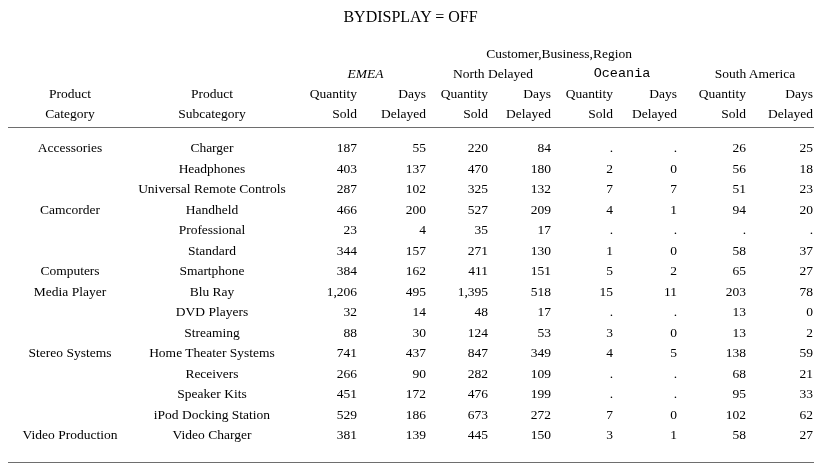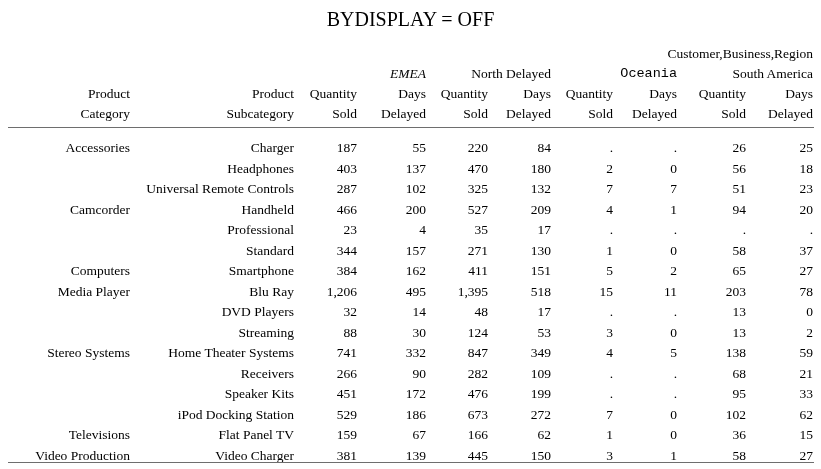--- a/index.html
+++ b/index.html
@@ -9,40 +9,40 @@
     color: #000000;
     font-family: "Liberation Serif", "DejaVu Serif", serif;
     font-size: 13.5px;
     overflow: hidden;
     position: relative;
   }
   .page-title {
     position: absolute;
     top: 8px; left: 0; width: 821px;
     text-align: center;
-    font-size: 20px;
+    font-size: 16px;
   }
   .rule {
     position: absolute;
     left: 8px; width: 806px; height: 0;
     border-top: 1px solid #6e6e6e;
   }
   .rule-header { top: 127px; }
   .rule-bottom { top: 462px; }
   table.report {
     position: absolute;
     top: 44px; left: 10px;
     width: 803px;
     border-collapse: collapse;
     table-layout: fixed;
     font-size: 13.5px;
   }
   table.report td { padding: 0; vertical-align: bottom; white-space: nowrap; overflow: hidden; }
   thead td { line-height: 20px; height: 20px; }
-  .cell-left { text-align: right; }
+  .cell-left { text-align: center; }
   .cell-num, .h-num { text-align: right; }
   .span-header { padding-left: 11px !important; }
   .reg-pad-0 { padding-left: 11px !important; font-style: italic; }
   .reg-pad-1 { padding-left: 9px !important; }
   .reg-pad-2 { padding-left: 16px !important; font-family: Liberation Mono, monospace; }
   .reg-pad-3 { padding-left: 20px !important; margin-top: 46px; }
   tr.spacer td { height: 14px; line-height: 14px; }
   tbody tr.data-row td { line-height: 20.5px; height: 20.5px; }
 </style>
 </head>
@@ -221,21 +221,21 @@
         <td class="cell-num">53</td>
         <td class="cell-num">3</td>
         <td class="cell-num">0</td>
         <td class="cell-num">13</td>
         <td class="cell-num">2</td>
       </tr>
       <tr class="data-row">
         <td class="cell-left">Stereo Systems</td>
         <td class="cell-left">Home Theater Systems</td>
         <td class="cell-num">741</td>
-        <td class="cell-num">332</td>
+        <td class="cell-num">437</td>
         <td class="cell-num">847</td>
         <td class="cell-num">349</td>
         <td class="cell-num">4</td>
         <td class="cell-num">5</td>
         <td class="cell-num">138</td>
         <td class="cell-num">59</td>
       </tr>
       <tr class="data-row">
         <td class="cell-left"></td>
         <td class="cell-left">Receivers</td>
@@ -264,32 +264,20 @@
         <td class="cell-left"></td>
         <td class="cell-left">iPod Docking Station</td>
         <td class="cell-num">529</td>
         <td class="cell-num">186</td>
         <td class="cell-num">673</td>
         <td class="cell-num">272</td>
         <td class="cell-num">7</td>
         <td class="cell-num">0</td>
         <td class="cell-num">102</td>
         <td class="cell-num">62</td>
-      </tr>
-      <tr class="data-row">
-        <td class="cell-left">Televisions</td>
-        <td class="cell-left">Flat Panel TV</td>
-        <td class="cell-num">159</td>
-        <td class="cell-num">67</td>
-        <td class="cell-num">166</td>
-        <td class="cell-num">62</td>
-        <td class="cell-num">1</td>
-        <td class="cell-num">0</td>
-        <td class="cell-num">36</td>
-        <td class="cell-num">15</td>
       </tr>
       <tr class="data-row">
         <td class="cell-left">Video Production</td>
         <td class="cell-left">Video Charger</td>
         <td class="cell-num">381</td>
         <td class="cell-num">139</td>
         <td class="cell-num">445</td>
         <td class="cell-num">150</td>
         <td class="cell-num">3</td>
         <td class="cell-num">1</td>

